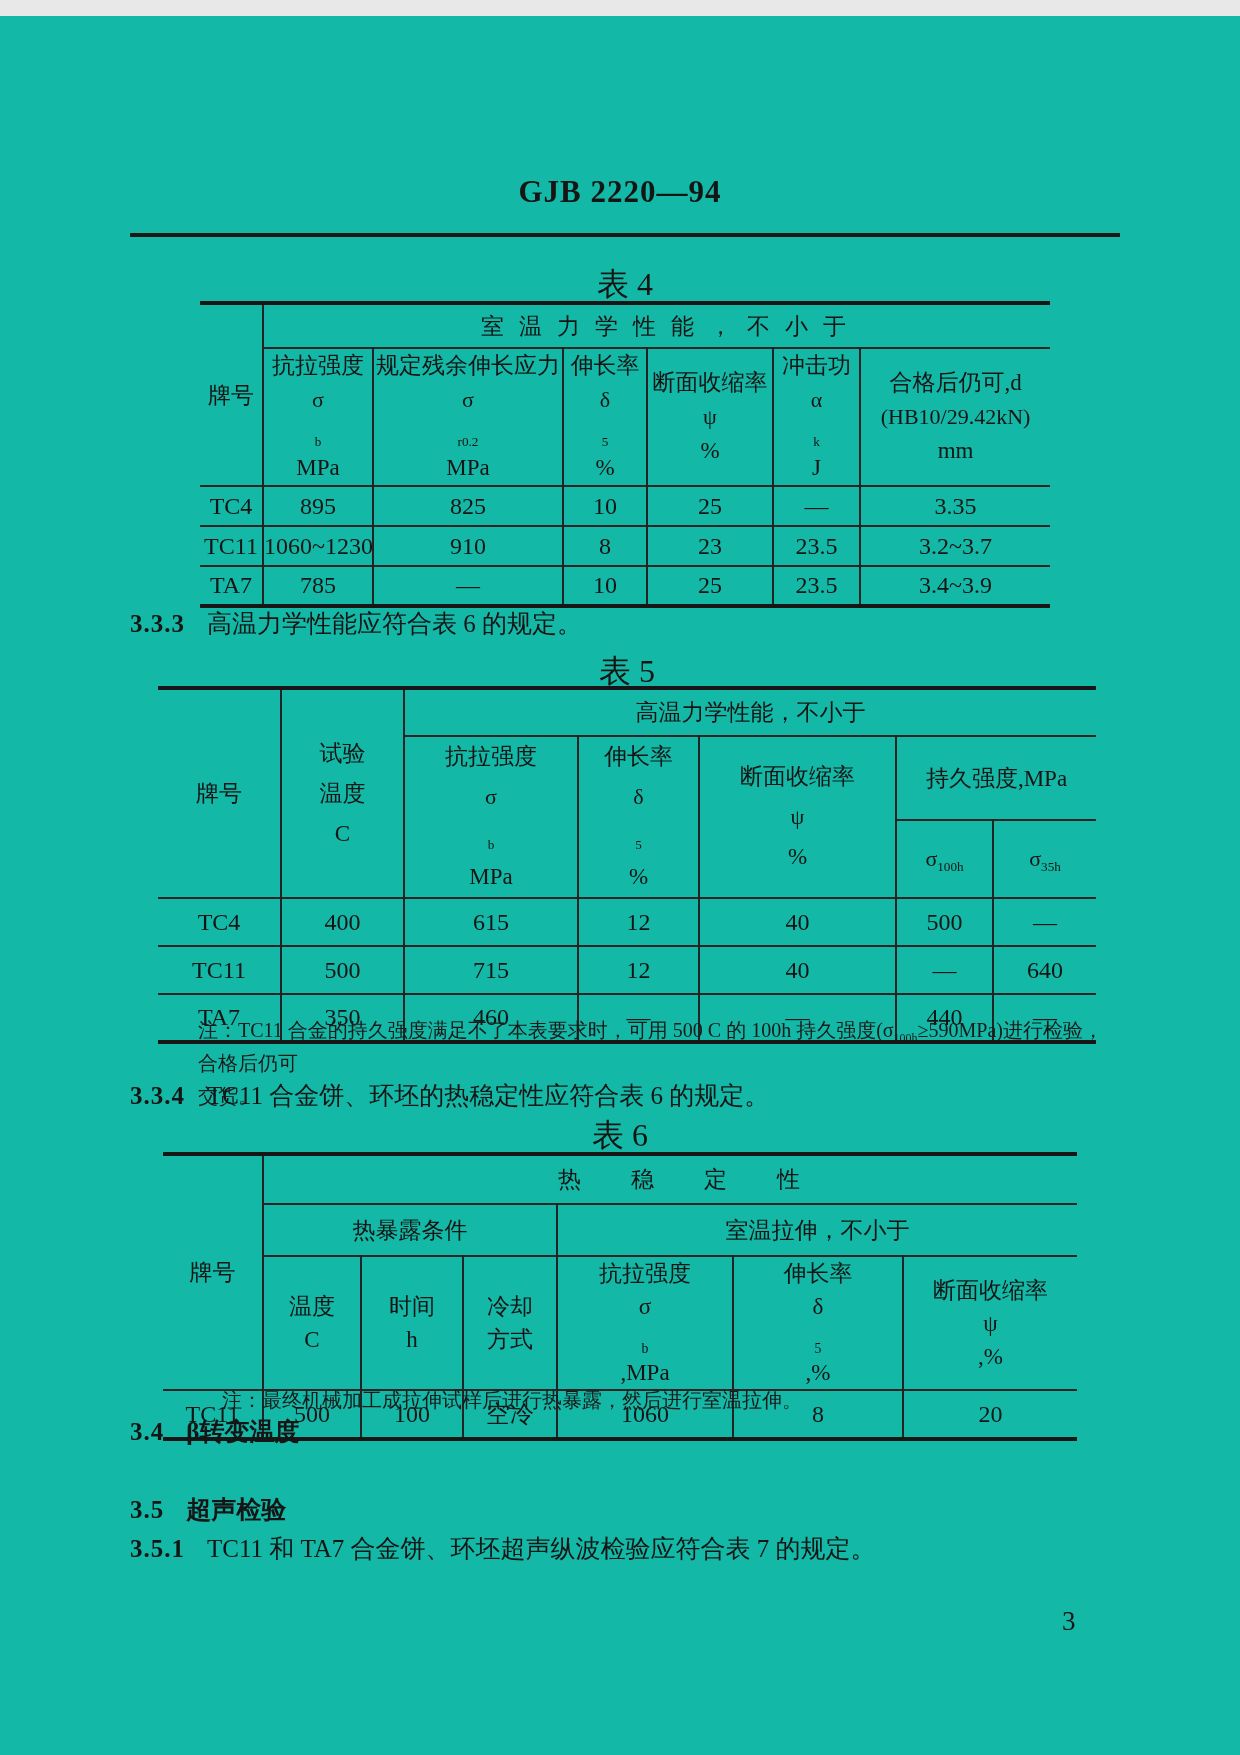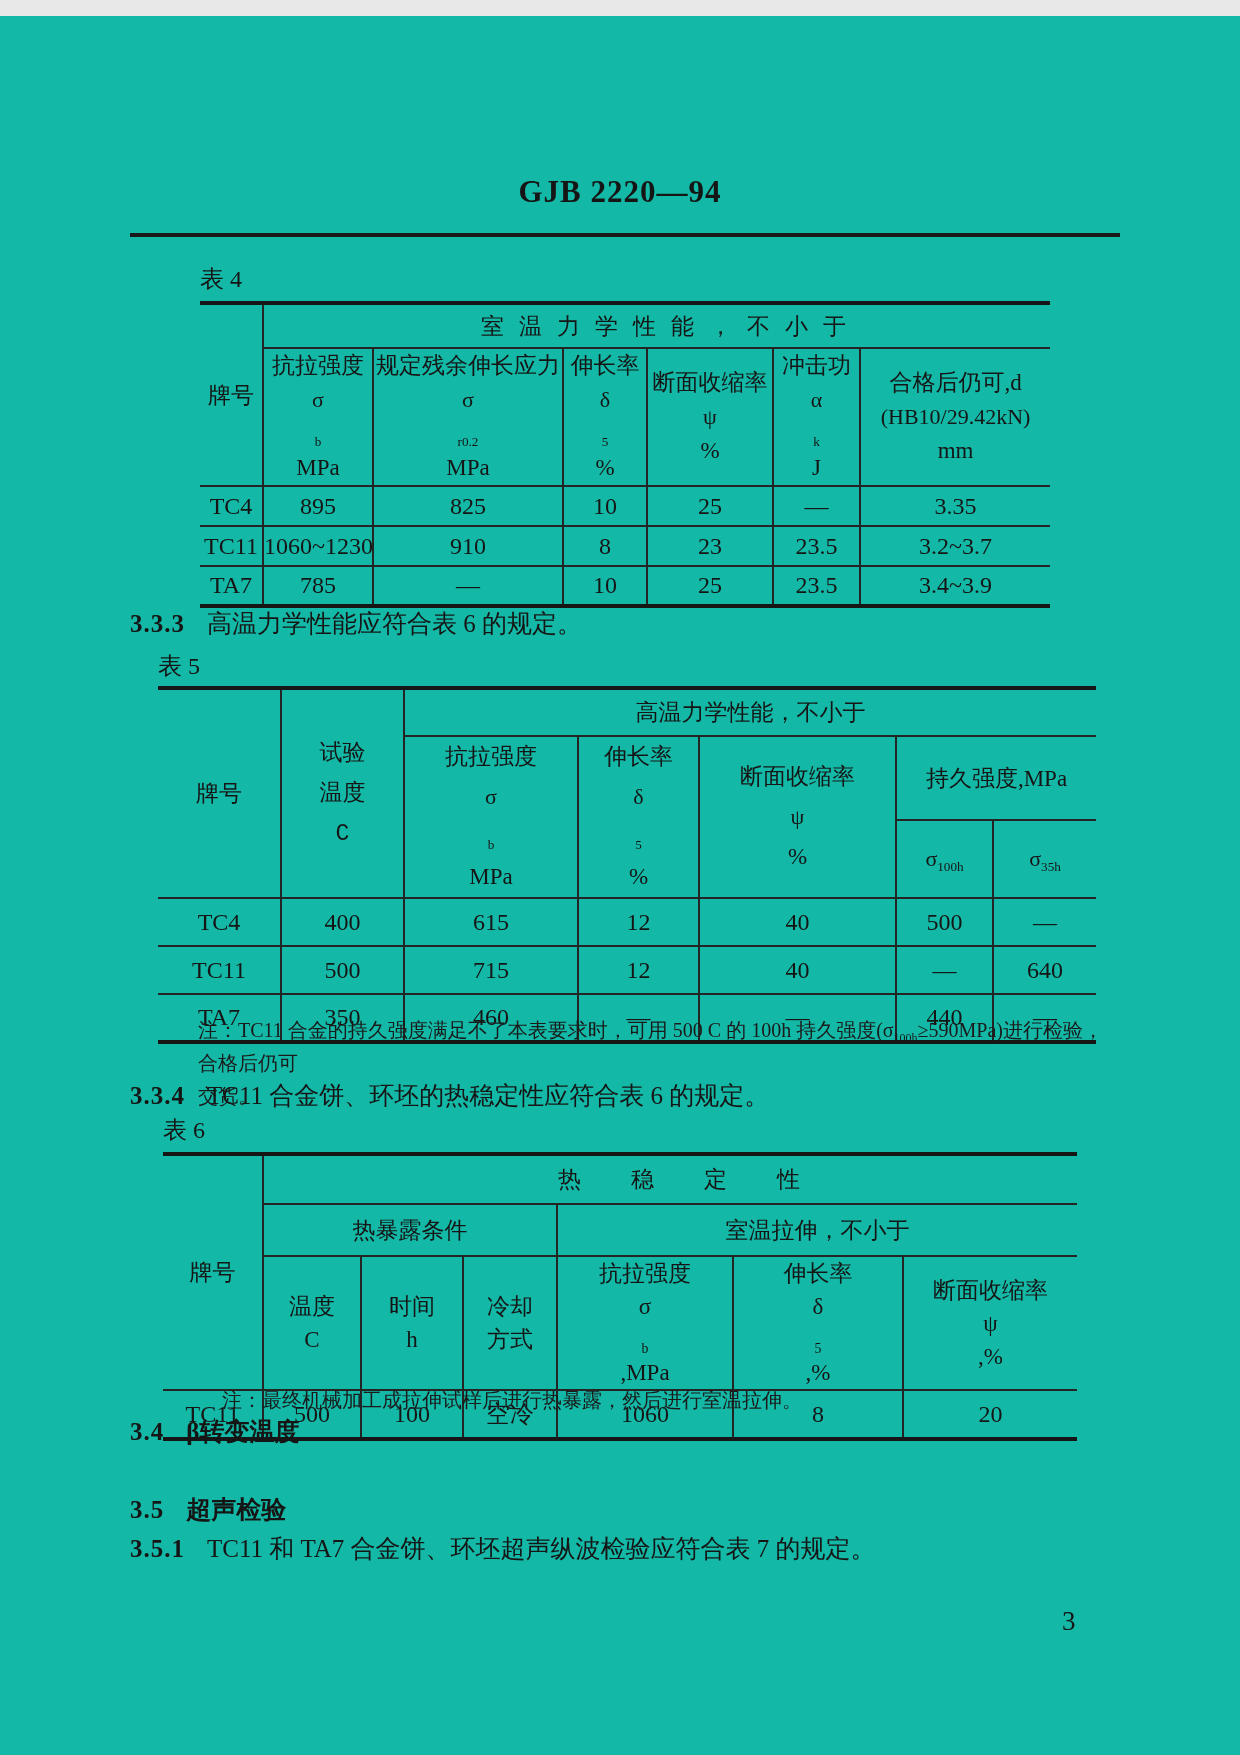--- a/index.html
+++ b/index.html
@@ -7,21 +7,21 @@
     position:relative; width:1240px; height:1755px; margin:16px auto;
     background:#14b8a6; color:#151515; overflow:hidden;
     font-family:"Liberation Serif","DejaVu Serif",serif;
   }
   
   .doc-title {
     position:absolute; top:158px; left:0; width:1240px; text-align:center;
     font-size:31px; font-weight:bold; letter-spacing:1px;
   }
   .header-rule { position:absolute; left:130px; top:217px; width:990px; height:4px; background:#191919; }
-  .tbl-caption { position:absolute; font-size:24px; }
+  .tbl-caption { position:absolute; font-size:32px; text-align:center; }
   #cap4 { left:200px; width:850px; top:247px; }
   #cap5 { left:158px; width:938px; top:634px; }
   #cap6 { left:163px; width:914px; top:1098px; }
   .section { position:absolute; font-size:25px; white-space:nowrap; }
   .secnum { font-weight:bold; margin-right:22px; letter-spacing:1px; }
   #s333 { left:130px; top:591px; }
   #s334 { left:130px; top:1063px; }
   #h34  { left:130px; top:1399px; }
   #h34 .sectitle, #h35 .sectitle { font-weight:bold; }
   #p34  { left:178px; top:1440px; font-size:25px; position:absolute; }
@@ -51,21 +51,21 @@
   #table5 thead tr.r2 { height:65px; }
   #table5 thead tr.r3 { height:60px; }
   #table5 tbody tr    { height:48px; }
   #table6 thead tr.r1 { height:50px; }
   #table6 thead tr.r2 { height:52px; }
   #table6 thead tr.r3 { height:70px; }
   #table6 tbody tr    { height:49px; }
   .stack span { display:block; }
   #table4 .stack span { line-height:34px; }
   #table5 .stack3 span { line-height:40px; }
-  #table5 .tempstack span { line-height:40px;font-family:Liberation Mono, monospace; }
+  #table5 .tempstack span { line-height:40px; }
   #table6 .stack2 span { line-height:33px; }
   .sp-wide  { letter-spacing:15px; padding-left:28px; }  
   .sp-huge  { letter-spacing:50px; padding-left:67px; }  
   sub { font-size:0.60em; line-height:0; }
   .symline { font-size:22px; }
 </style>
 </head>
 <body>
 
 <div class="page">

